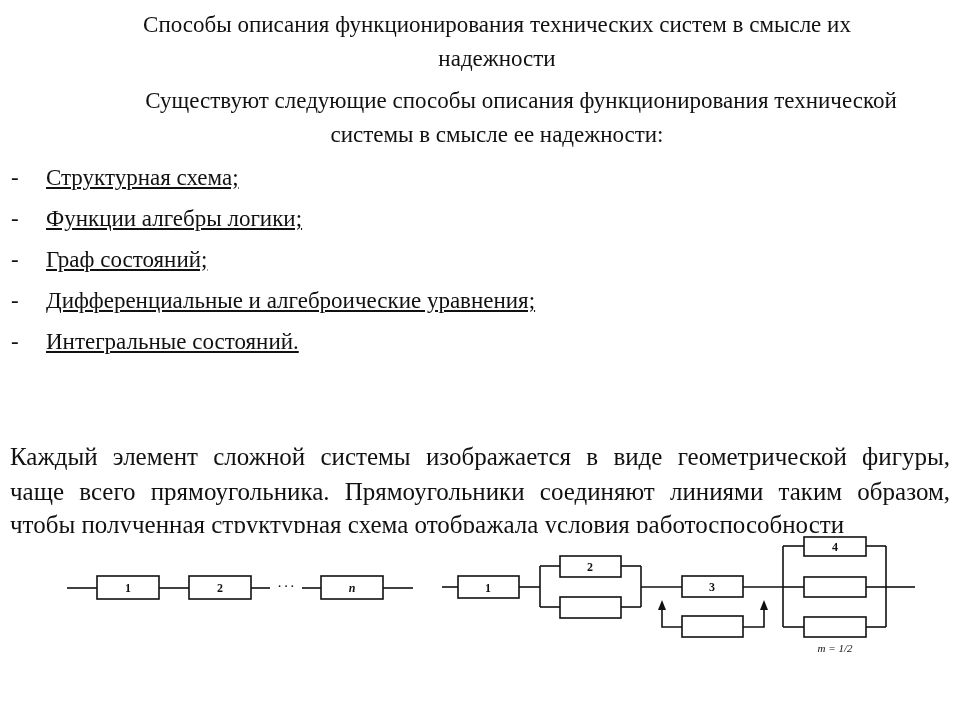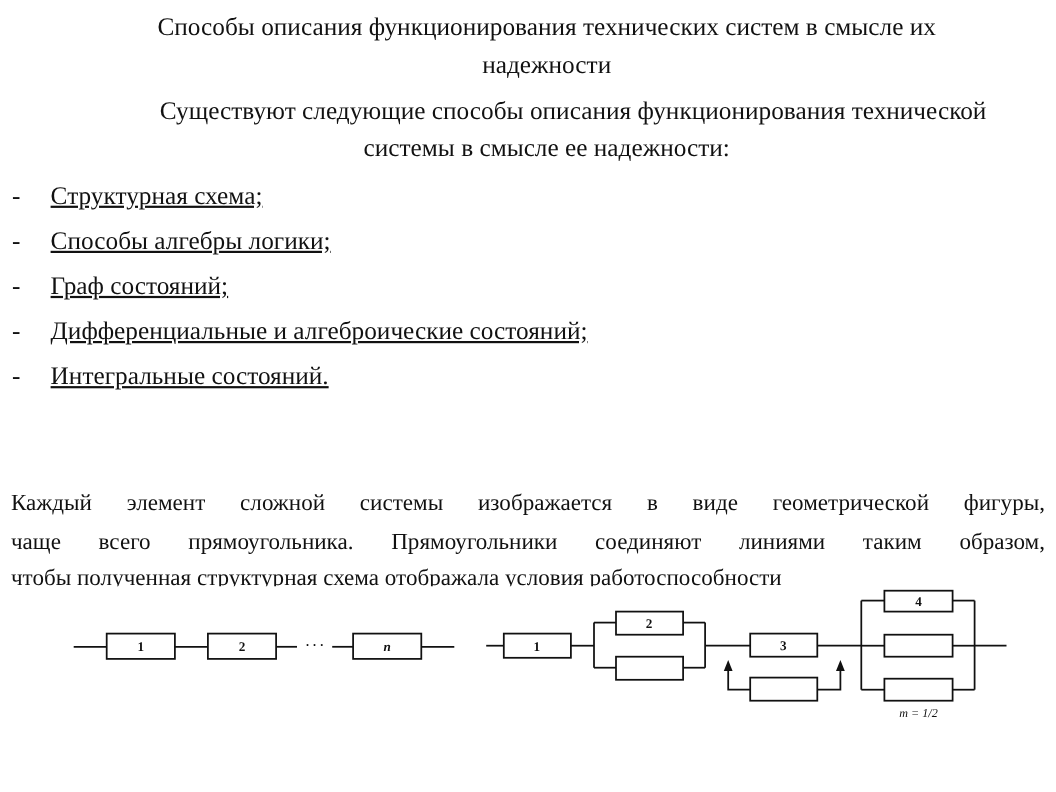--- a/index.html
+++ b/index.html
@@ -10,21 +10,21 @@
   .center-line {
     position: absolute; left: 17px; width: 960px; text-align: center;
     font-size: 23px; line-height: 28px; white-space: nowrap;
   }
   .list-item {
     position: absolute; left: 11px; font-size: 23px; line-height: 28px; white-space: nowrap;
   }
   .list-item .dash { position: absolute; left: 0; top: 0; }
   .list-item .text { position: absolute; left: 35px; top: 0; text-decoration: underline; }
   .para-line {
-    position: absolute; left: 10px; width: 940px; font-size: 21px; line-height: 28px;
+    position: absolute; left: 10px; width: 940px; font-size: 25px; line-height: 28px;
     white-space: nowrap; text-align: justify; text-align-last: justify;
   }
   .para-line.last { text-align-last: left; height: 22px; overflow: hidden; font-family: Liberation Serif, serif; }
   svg { position: absolute; left: 0; top: 0; }
   svg text { font-family: "Liberation Serif", "DejaVu Serif", serif; }
 </style>
 </head>
 <body>
 
 <div class="center-line" style="top:11px;">Способы описания функционирования технических систем в смысле их</div>
@@ -33,29 +33,29 @@
 <div class="center-line" style="top:87px;padding-left:24px;">Существуют следующие способы описания функционирования технической</div>
 <div class="center-line" style="top:121px;">системы в смысле ее надежности:</div>
 
 <div>
   <div class="list-item" style="top:164px;">
     <span class="dash">-</span>
     <span class="text">Структурная схема;</span>
   </div>
   <div class="list-item" style="top:205px;">
     <span class="dash">-</span>
-    <span class="text">Способы алгебры логики;</span>
+    <span class="text">Функции алгебры логики;</span>
   </div>
   <div class="list-item" style="top:246px;">
     <span class="dash">-</span>
     <span class="text">Граф состояний;</span>
   </div>
   <div class="list-item" style="top:287px;">
     <span class="dash">-</span>
-    <span class="text">Дифференциальные и алгеброические состояний;</span>
+    <span class="text">Дифференциальные и алгеброические уравнения;</span>
   </div>
   <div class="list-item" style="top:328px;">
     <span class="dash">-</span>
     <span class="text">Интегральные состояний.</span>
   </div>
 </div>
 
 <div class="para-line" style="top:443px;">Каждый элемент сложной системы изображается в виде геометрической фигуры,</div>
 <div class="para-line" style="top:478px;">чаще всего прямоугольника. Прямоугольники соединяют линиями таким образом,</div>
 <div class="para-line last" style="top:511px;">чтобы полученная структурная схема отображала условия работоспособности</div>

